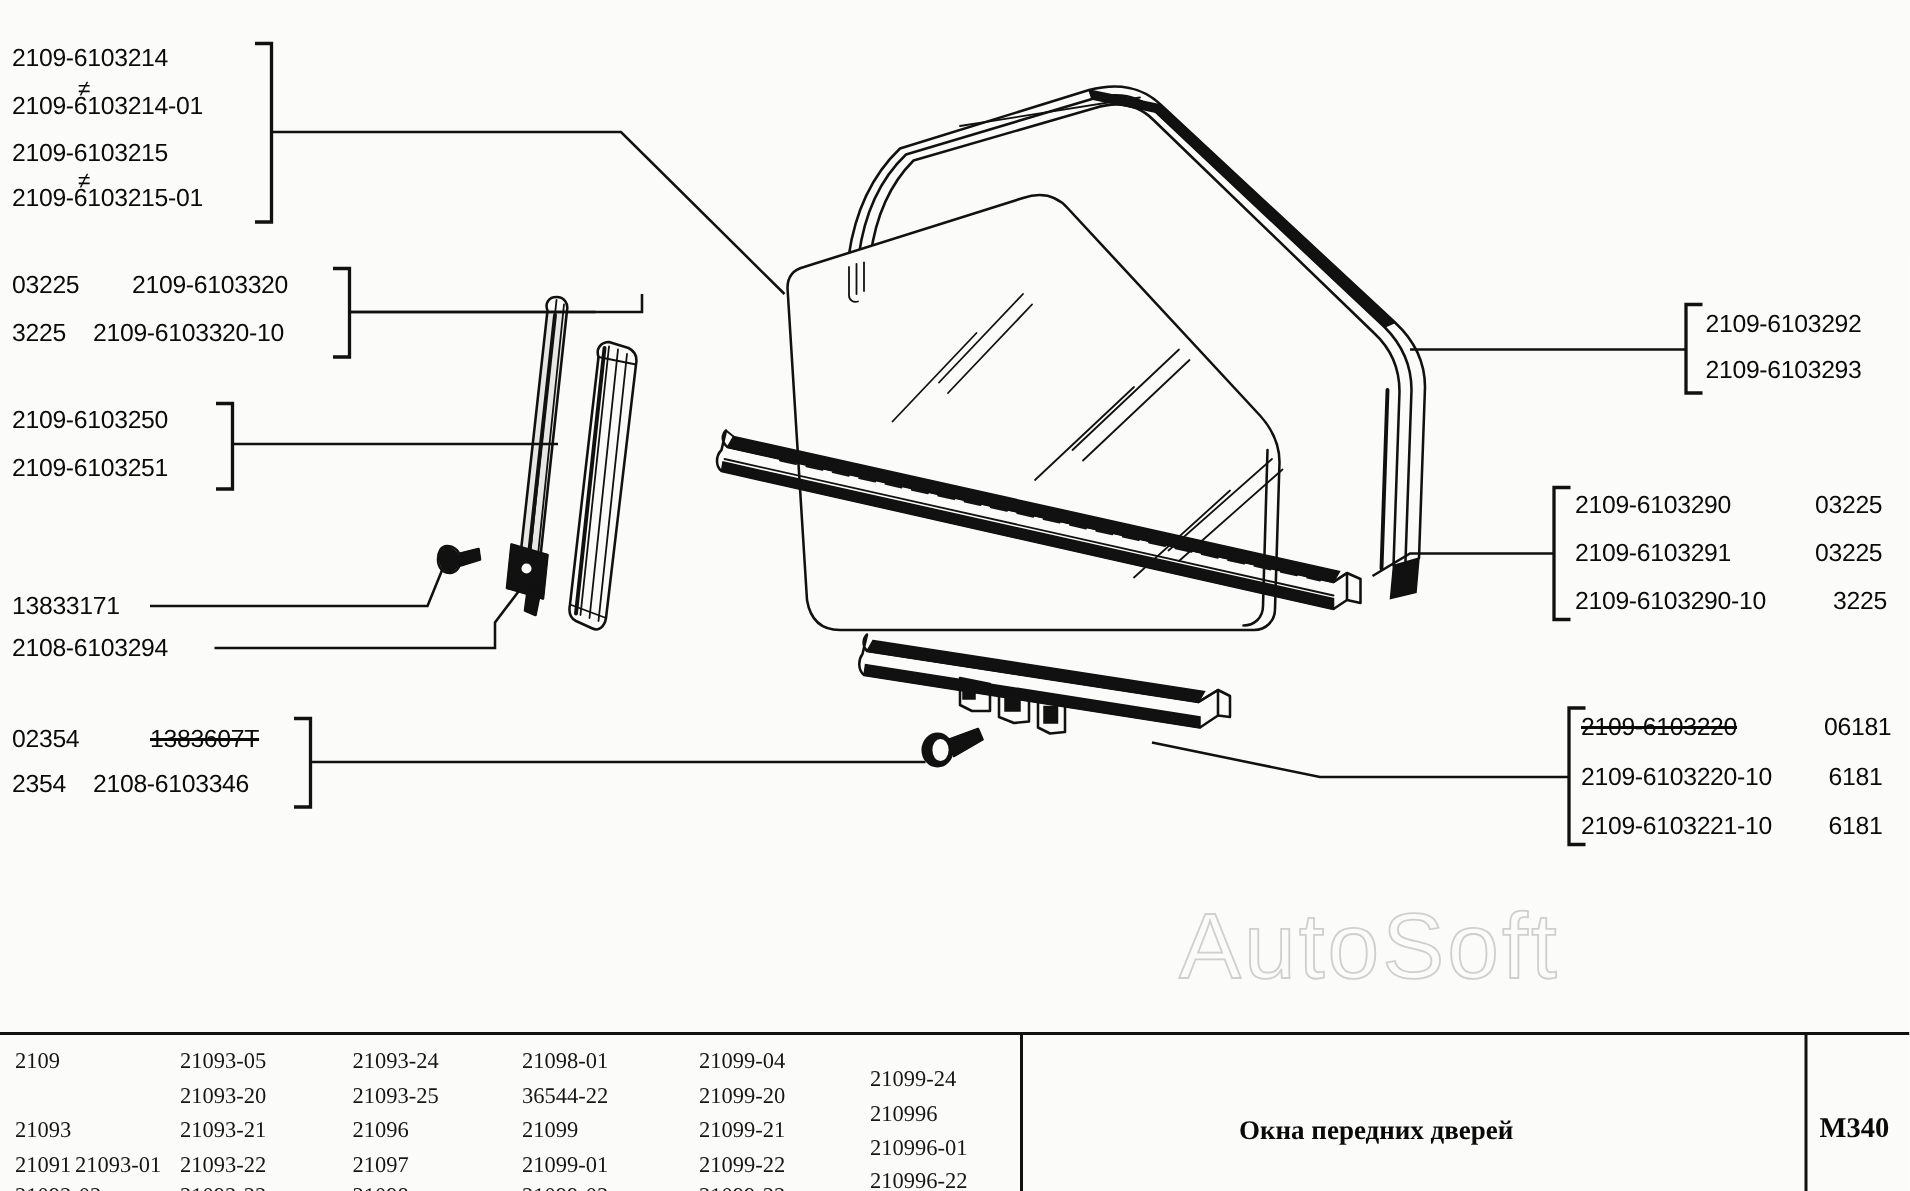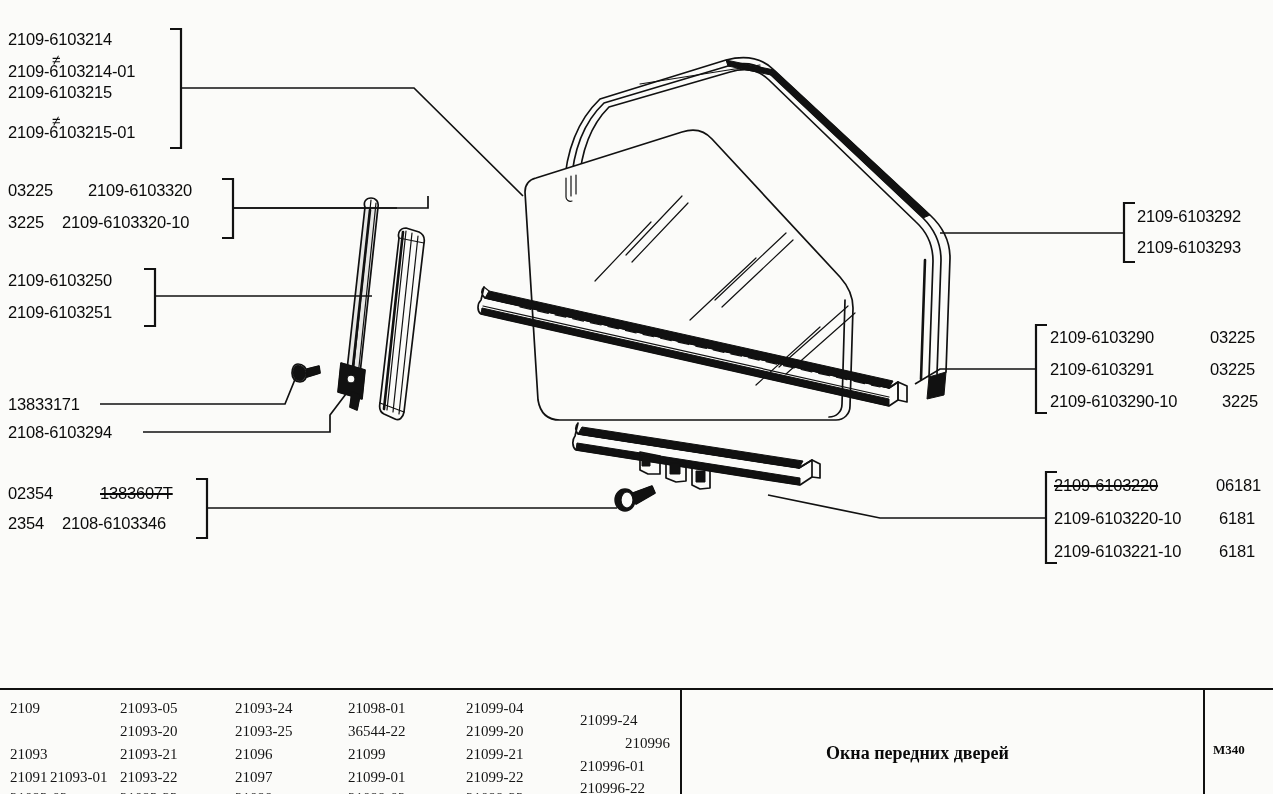--- a/index.html
+++ b/index.html
@@ -46,21 +46,21 @@
     font-family:"Liberation Serif", serif;
     font-weight:bold;
     font-size:18px;
     color:#0a0a0a;
     white-space:nowrap;
   }
   .tcode{
     position:absolute;
     font-family:"Liberation Serif", serif;
     font-weight:bold;
-    font-size:13px;
+    font-size:19px;
     color:#0a0a0a;
     white-space:nowrap;
   }
 
   
   #wm{
     position:absolute;left:786px;top:596px;
     font-family:"Liberation Sans", sans-serif;
     font-size:62px;
     font-weight:400;
@@ -296,21 +296,21 @@
       <ellipse cx="627" cy="500" rx="6" ry="8" fill="#fbfbf9" stroke="#111" stroke-width="1.2"></ellipse>
       <path class="ln" d="M633,493 L652,486 L655,493 L636,504 Z"></path>
       <path class="fillK" d="M633,493 L652,486 L655,493 L636,504 Z"></path>
     </g>
 
   </svg>
 
   <div class="lbl" style="left:8px;top:30px;">2109-6103214</div>
   <div class="neq" style="left:52px;top:51px;">≠</div>
   <div class="lbl" style="left:8px;top:62px;">2109-6103214-01</div>
-  <div class="lbl" style="left:8px;top:83px;">2109-6103215</div>
+  <div class="lbl" style="left:8px;top:93px;">2109-6103215</div>
   <div class="neq" style="left:52px;top:112px;">≠</div>
   <div class="lbl" style="left:8px;top:123px;">2109-6103215-01</div>
 
   <div class="lbl" style="left:8px;top:181px;">03225</div>
   <div class="lbl" style="left:88px;top:181px;">2109-6103320</div>
   <div class="lbl" style="left:8px;top:213px;">3225</div>
   <div class="lbl" style="left:62px;top:213px;">2109-6103320-10</div>
 
   <div class="lbl" style="left:8px;top:271px;">2109-6103250</div>
   <div class="lbl" style="left:8px;top:303px;">2109-6103251</div>
@@ -333,20 +333,21 @@
   <div class="lbl" style="left:1050px;top:392px;">2109-6103290-10</div>
   <div class="lbl" style="left:1222px;top:392px;">3225</div>
 
   <div class="lbl strike" style="left:1054px;top:476px;">2109-6103220</div>
   <div class="lbl" style="left:1216px;top:476px;">06181</div>
   <div class="lbl" style="left:1054px;top:509px;">2109-6103220-10</div>
   <div class="lbl" style="left:1219px;top:509px;">6181</div>
   <div class="lbl" style="left:1054px;top:542px;text-align:center;">2109-6103221-10</div>
   <div class="lbl" style="left:1219px;top:542px;">6181</div>
 
+  <div id="wm">AutoSoft</div>
 
   <div id="tablewrap">
 
     <div class="vdiv" style="left:680px;top:0;height:106px;"></div>
     <div class="vdiv" style="left:1203px;top:0;height:106px;"></div>
 
     <div class="tcell" style="left:10px;top:10px;">2109</div>
     <div class="tcell" style="left:10px;top:33px;margin-top:46px;">21091</div>
     <div class="tcell" style="left:10px;top:56px;">21093</div>
     <div class="tcell" style="left:10px;top:79px;margin-left:40px;">21093-01</div>
@@ -370,21 +371,21 @@
     <div class="tcell" style="left:348px;top:79px;">21099-01</div>
     <div class="tcell" style="left:348px;top:100px;">21099-02</div>
 
     <div class="tcell" style="left:466px;top:10px;">21099-04</div>
     <div class="tcell" style="left:466px;top:33px;">21099-20</div>
     <div class="tcell" style="left:466px;top:56px;">21099-21</div>
     <div class="tcell" style="left:466px;top:79px;">21099-22</div>
     <div class="tcell" style="left:466px;top:100px;">21099-23</div>
 
     <div class="tcell" style="left:580px;top:22px;">21099-24</div>
-    <div class="tcell" style="left:580px;top:45px;margin-left:45px;">210996</div>
+    <div class="tcell" style="left:580px;top:45px;">210996</div>
     <div class="tcell" style="left:580px;top:68px;">210996-01</div>
     <div class="tcell" style="left:580px;top:90px;">210996-22</div>
 
     <div class="ttitle" style="left:826px;top:53px;">Окна передних дверей</div>
     <div class="tcode" style="left:1213px;top:52px;">M340</div>
   </div>
 
 </div>
 
 </body></html>

